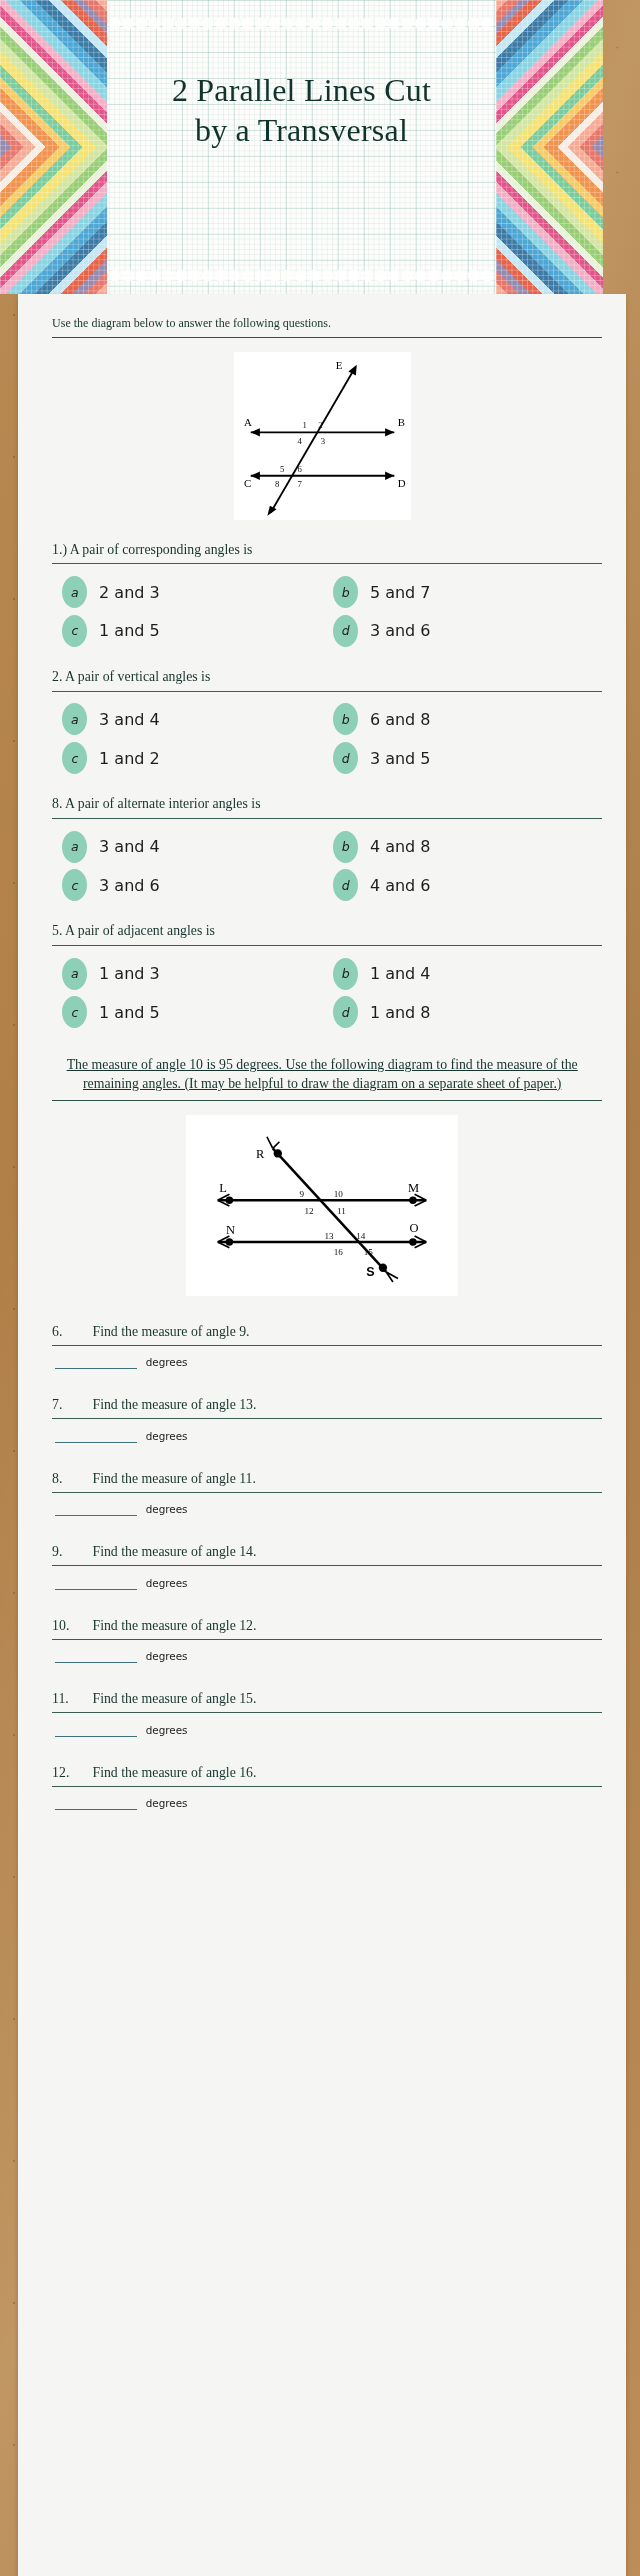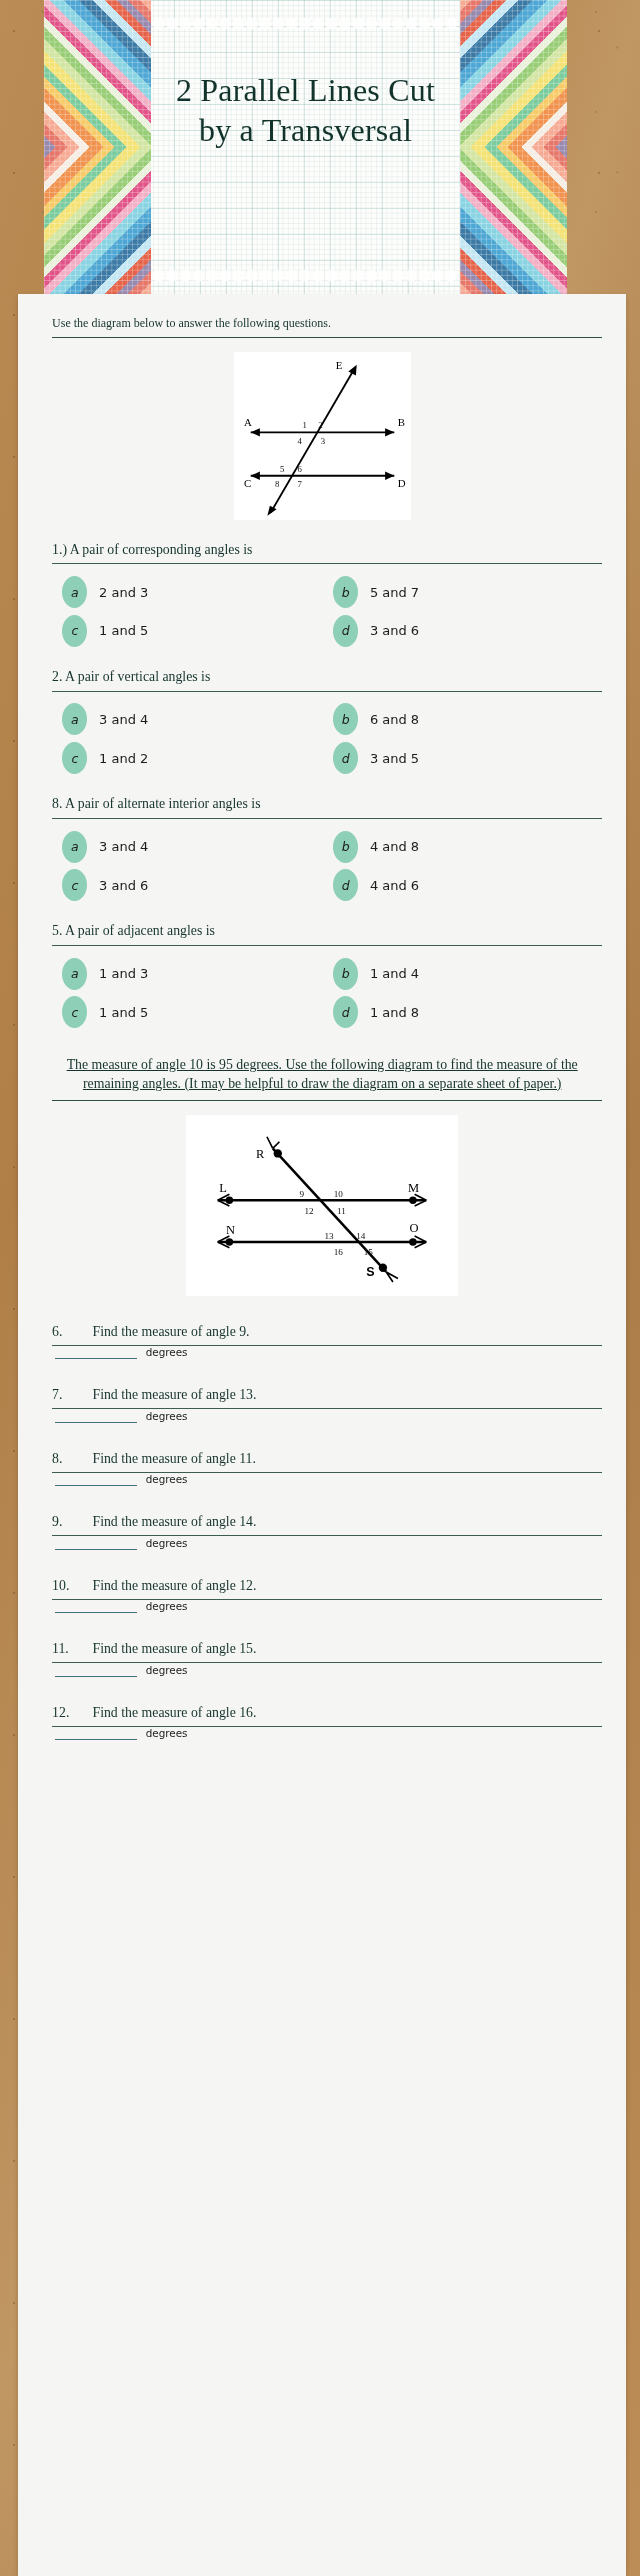--- a/index.html
+++ b/index.html
@@ -26,25 +26,24 @@
       radial-gradient(circle at 88% 80%, rgba(60,35,10,.30) 0 1.2px, transparent 1.6px),
       radial-gradient(circle at 54% 12%, rgba(80,50,18,.22) 0 0.8px, transparent 1.2px),
       linear-gradient(105deg, #bb8c55 0%, #b07f48 25%, #c09662 48%, #ab7c47 70%, #bd8e58 100%);
     background-size: 117px 142px, 158px 192px, 92px 125px, 175px 209px, 79px 100px, 100% 100%;
     overflow: hidden;
   }
 
   
   .banner {
     position: relative;
-    width: 523px;
+    width: 603px;
     height: 294px;
     overflow: hidden;
     background: #ffffff;
-    margin-left: 44px;
   }
   
   .banner-paper {
     position: absolute;
     inset: 0;
     background-color: #fdfdfb;
     background-image:
       linear-gradient(to right, rgba(150,190,185,.34) 0.8px, transparent 0.8px),
       linear-gradient(to bottom, rgba(150,190,185,.34) 0.8px, transparent 0.8px),
       linear-gradient(to right, rgba(150,190,185,.17) 0.8px, transparent 0.8px),
@@ -176,21 +175,21 @@
     background: #8ecfb8;
     color: #1d1d1d;
     display: flex; align-items: center; justify-content: center;
     font-family: "DejaVu Sans", sans-serif;
     font-size: 12.5px;
     font-style: italic;
     flex: 0 0 auto;
   }
   .optlabel {
     font-family: "DejaVu Sans", sans-serif;
-    font-size: 13px;
+    font-size: 16px;
     color: #1d1d1d;
   }
 
   
   .para {
     text-align: center;
     font-size: 13.8px;
     line-height: 1.35;
     color: #16342d;
     margin: 28px 20px 6.7px 20px;
@@ -206,20 +205,21 @@
     padding-bottom: 5px;
     display: flex;
     gap: 18.4px;
   }
   .fq .num { min-width: 22px; }
   .answerrow {
     display: flex;
     align-items: flex-end;
     gap: 8.3px;
     padding-left: 15px;
+    margin-top: 10px;
   }
   .blankline {
     display: inline-block;
     width: 82px;
     border-bottom: 0.8px solid #3f6f78;
     height: 12.5px;
   }
   .degword {
     font-family: "DejaVu Sans", sans-serif;
     font-size: 10.4px;

